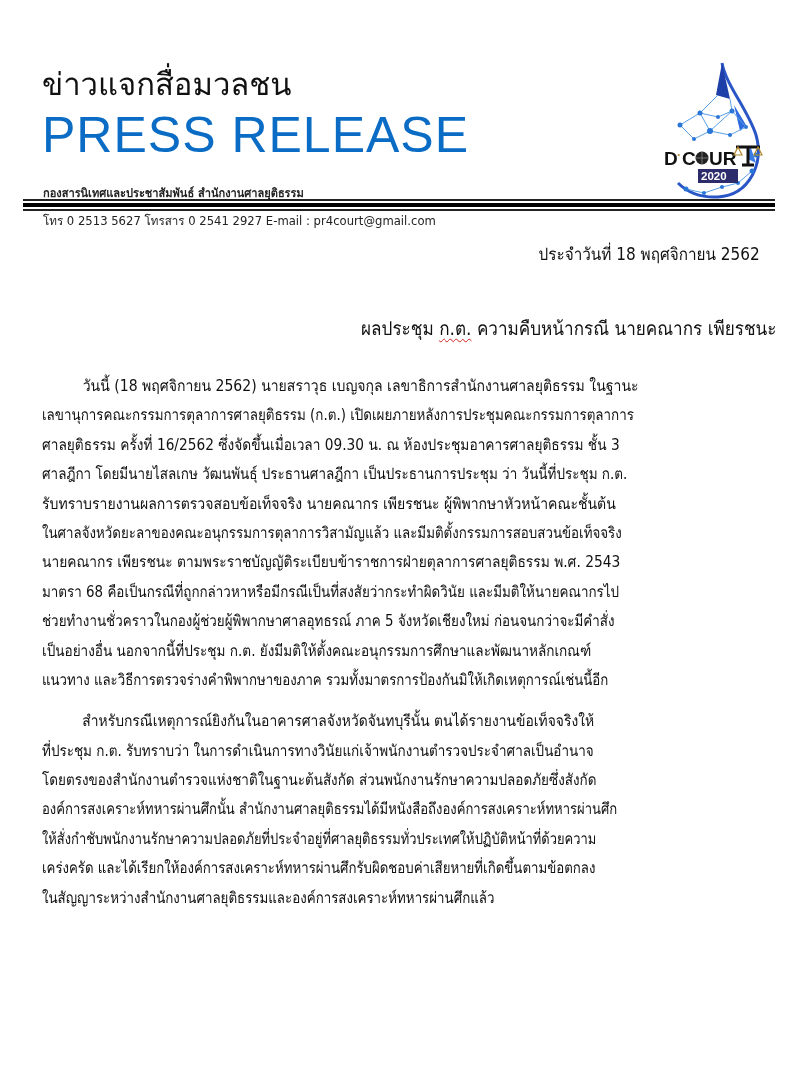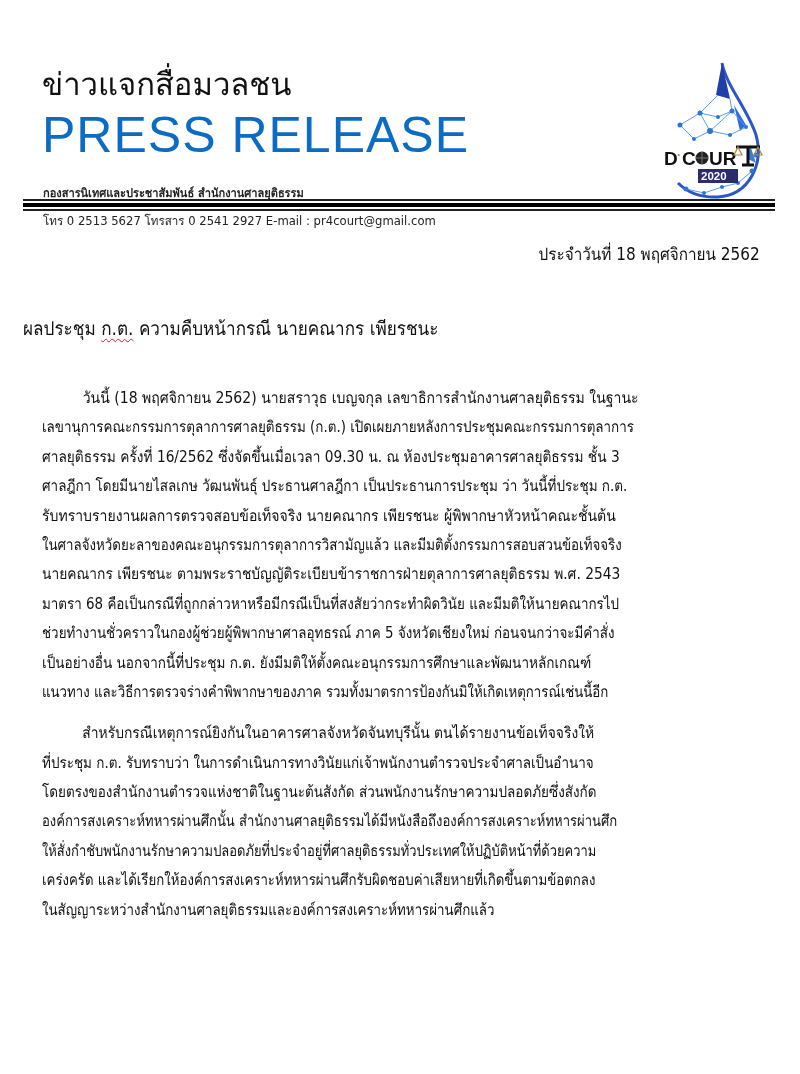--- a/index.html
+++ b/index.html
@@ -90,40 +90,39 @@
       font-size: 17px;
       color: #111;
       transform: scaleX(0.9);
       transform-origin: right;
     }
     .headline {
       position: absolute;
       left: 0;
       width: 800px;
       top: 313px;
-      text-align: left;
+      text-align: right;
       font-family: "DejaVu Sans", sans-serif;
       font-size: 19px;
       color: #111;
     }
     .headline .inner {
       display: inline-block;
       transform: scaleX(0.9);
     }
     .spell {
       text-decoration: underline wavy #d02020;
       text-decoration-thickness: 1px;
       text-underline-offset: 3px;
     }
     .body {
       position: absolute;
       left: 42px;
       top: 372px;
       width: 720px;
-      margin-top: 12px;
     }
     .line {
       font-family: "DejaVu Sans", sans-serif;
       font-size: 15.5px;
       line-height: 29.4px;
       height: 29.4px;
       white-space: nowrap;
       color: #111;
       transform-origin: left;
     }

